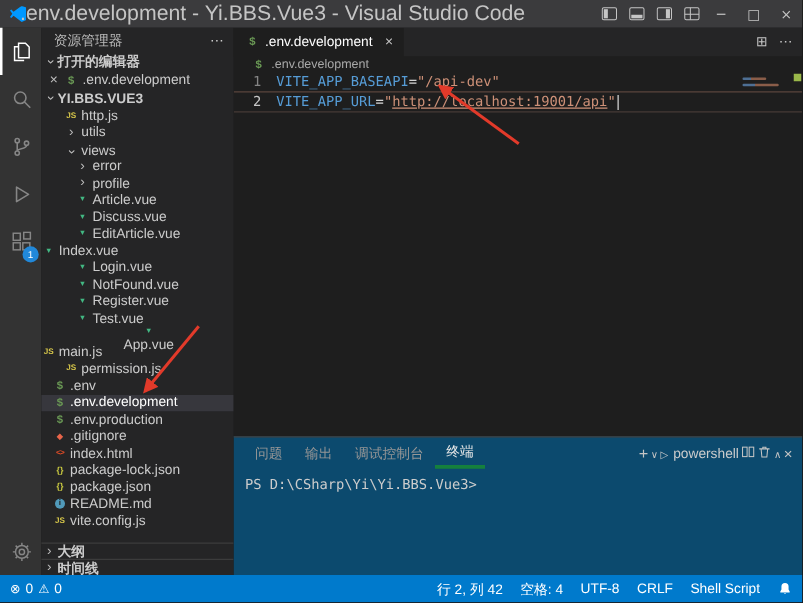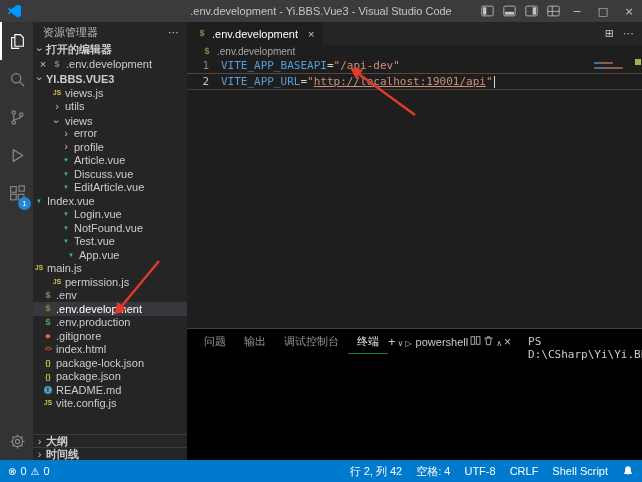--- a/index.html
+++ b/index.html
@@ -9,21 +9,21 @@
     background:#1e1e1e; color:#cccccc;
     font-family:"Liberation Sans","DejaVu Sans",sans-serif; font-size:11px;
     user-select:none;
   }
 
   
   .titlebar { position:absolute; top:0; left:0; right:0; height:22px; background:#3b3b3d;
     display:flex; align-items:center; z-index:5; }
   .vscode-logo { width:13px; height:13px; margin-left:8px; background:#0098ff;
     clip-path:polygon(72% 0,100% 12%,100% 88%,72% 100%,22% 62%,8% 76%,0 70%,14% 50%,0 30%,8% 24%,22% 38%); }
-  .titlebar .title { position:absolute; left:0; right:0; text-align:center; color:#c5c5c5; font-size:11px; pointer-events:none; }
+  .titlebar .title { position:absolute; left:0; right:0; color:#c5c5c5; font-size:17px; pointer-events:none;padding-left:16px; }
   .titlebar-actions { margin-left:auto; display:flex; align-items:center; height:100%; z-index:6; }
   .tb-icon { display:inline-flex; width:22px; height:100%; align-items:center; justify-content:center; color:#c5c5c5; }
   .win-btn { display:inline-flex; width:26px; height:100%; align-items:center; justify-content:center;
     color:#c5c5c5; font-size:11px; font-family:"DejaVu Sans",sans-serif; }
 
   
   .main { position:absolute; top:22px; bottom:22px; left:0; right:0; display:flex; }
 
   
   .activitybar { width:33px; background:#333333; display:flex; flex-direction:column; align-items:stretch; flex:none; }
@@ -88,25 +88,25 @@
   .tok-link { color:#ce9178; text-decoration:underline; }
   .cursor { display:inline-block; width:1.5px; height:12px; background:#d4d4d4; vertical-align:middle; margin-left:1px; }
   .minimap { position:absolute; top:2px; right:8px; width:40px; height:60px; }
   .mm-line { position:absolute; left:0; height:2px; border-radius:1px;
     background:linear-gradient(90deg,#4e6f94 0 35%,#8a5d49 35% 100%); }
   .mm1 { top:2px; width:19px; }
   .mm2 { top:7px; width:29px; }
   .overview-mark { position:absolute; top:1px; right:1px; width:6px; height:6px; background:#9ab84a; }
 
   
-  .panel { height:132px; flex:none; border-top:1px solid #404040; display:flex; flex-direction:row; background:#000000; }
+  .panel { height:111px; flex:none; border-top:1px solid #404040; display:flex; flex-direction:column; background:#0c4a6e; }
   .panel-header { height:25px; display:flex; align-items:center; padding:0 8px; flex:none; }
   #panel-tabs { display:flex; height:100%; }
   .panel-tab { display:flex; align-items:center; padding:0 9px; color:#969696; border-bottom:1px solid transparent; }
-  .panel-tab.active { color:#e7e7e7; border-bottom:1px solid #15803d;text-align:right; }
+  .panel-tab.active { color:#e7e7e7; border-bottom:3px solid #15803d;text-align:right; }
   .panel-actions { margin-left:auto; display:flex; align-items:center; gap:2px; color:#c5c5c5; }
   .gi-plus::before { content:"+"; font-size:13px; }
   .gi-down::before { content:"\2228"; font-size:8px; }
   .gi-up::before   { content:"\2227"; font-size:8px; }
   .gi-x::before    { content:"\D7"; font-size:12px; }
   .shell-select { display:flex; align-items:center; gap:4px; color:#cccccc; }
   .gi-play::before { content:"\25B7"; font-size:8px; }
   .terminal { flex:1; padding:6px 9px; font-family:"DejaVu Sans Mono","Liberation Mono",monospace;
     font-size:11px; color:#cccccc; }
 
@@ -222,21 +222,21 @@
         <span class="ficon i-shell"></span>
         <span>.env.development</span>
       </div>
       <div class="sec-header">
         <span class="chev exp"></span>
         <span>YI.BBS.VUE3</span>
       </div>
       <div id="file-tree">
           <div class="tree-row" style="padding-left: 18px;">
             <span class="ficon i-js"></span>
-            <span class="tree-label">views.js</span>
+            <span class="tree-label">http.js</span>
           </div>
           <div class="tree-row" style="padding-left: 18px;">
             <span class="chev" style="width: 12px;"></span>
             <span class="tree-label">utils</span>
           </div>
           <div class="tree-row" style="padding-left: 18px; align-items: flex-end;">
             <span class="chev exp" style="width: 12px;"></span>
             <span class="tree-label">views</span>
           </div>
           <div class="tree-row" style="padding-left: 27px;">
@@ -266,23 +266,27 @@
           <div class="tree-row" style="padding-left: 27px; text-align: right;">
             <span class="ficon i-vue"></span>
             <span class="tree-label">Login.vue</span>
           </div>
           <div class="tree-row" style="padding-left: 27px;">
             <span class="ficon i-vue"></span>
             <span class="tree-label">NotFound.vue</span>
           </div>
           <div class="tree-row" style="padding-left: 27px;">
             <span class="ficon i-vue"></span>
+            <span class="tree-label">Register.vue</span>
+          </div>
+          <div class="tree-row" style="padding-left: 27px;">
+            <span class="ficon i-vue"></span>
             <span class="tree-label">Test.vue</span>
           </div>
-          <div class="tree-row" style="padding-left: 32px;">
+          <div class="tree-row" style="padding-left: 18px; flex-direction: column;">
             <span class="ficon i-vue"></span>
             <span class="tree-label">App.vue</span>
           </div>
           <div class="tree-row" style="">
             <span class="ficon i-js"></span>
             <span class="tree-label">main.js</span>
           </div>
           <div class="tree-row" style="padding-left: 18px;">
             <span class="ficon i-js"></span>
             <span class="tree-label">permission.js</span>

